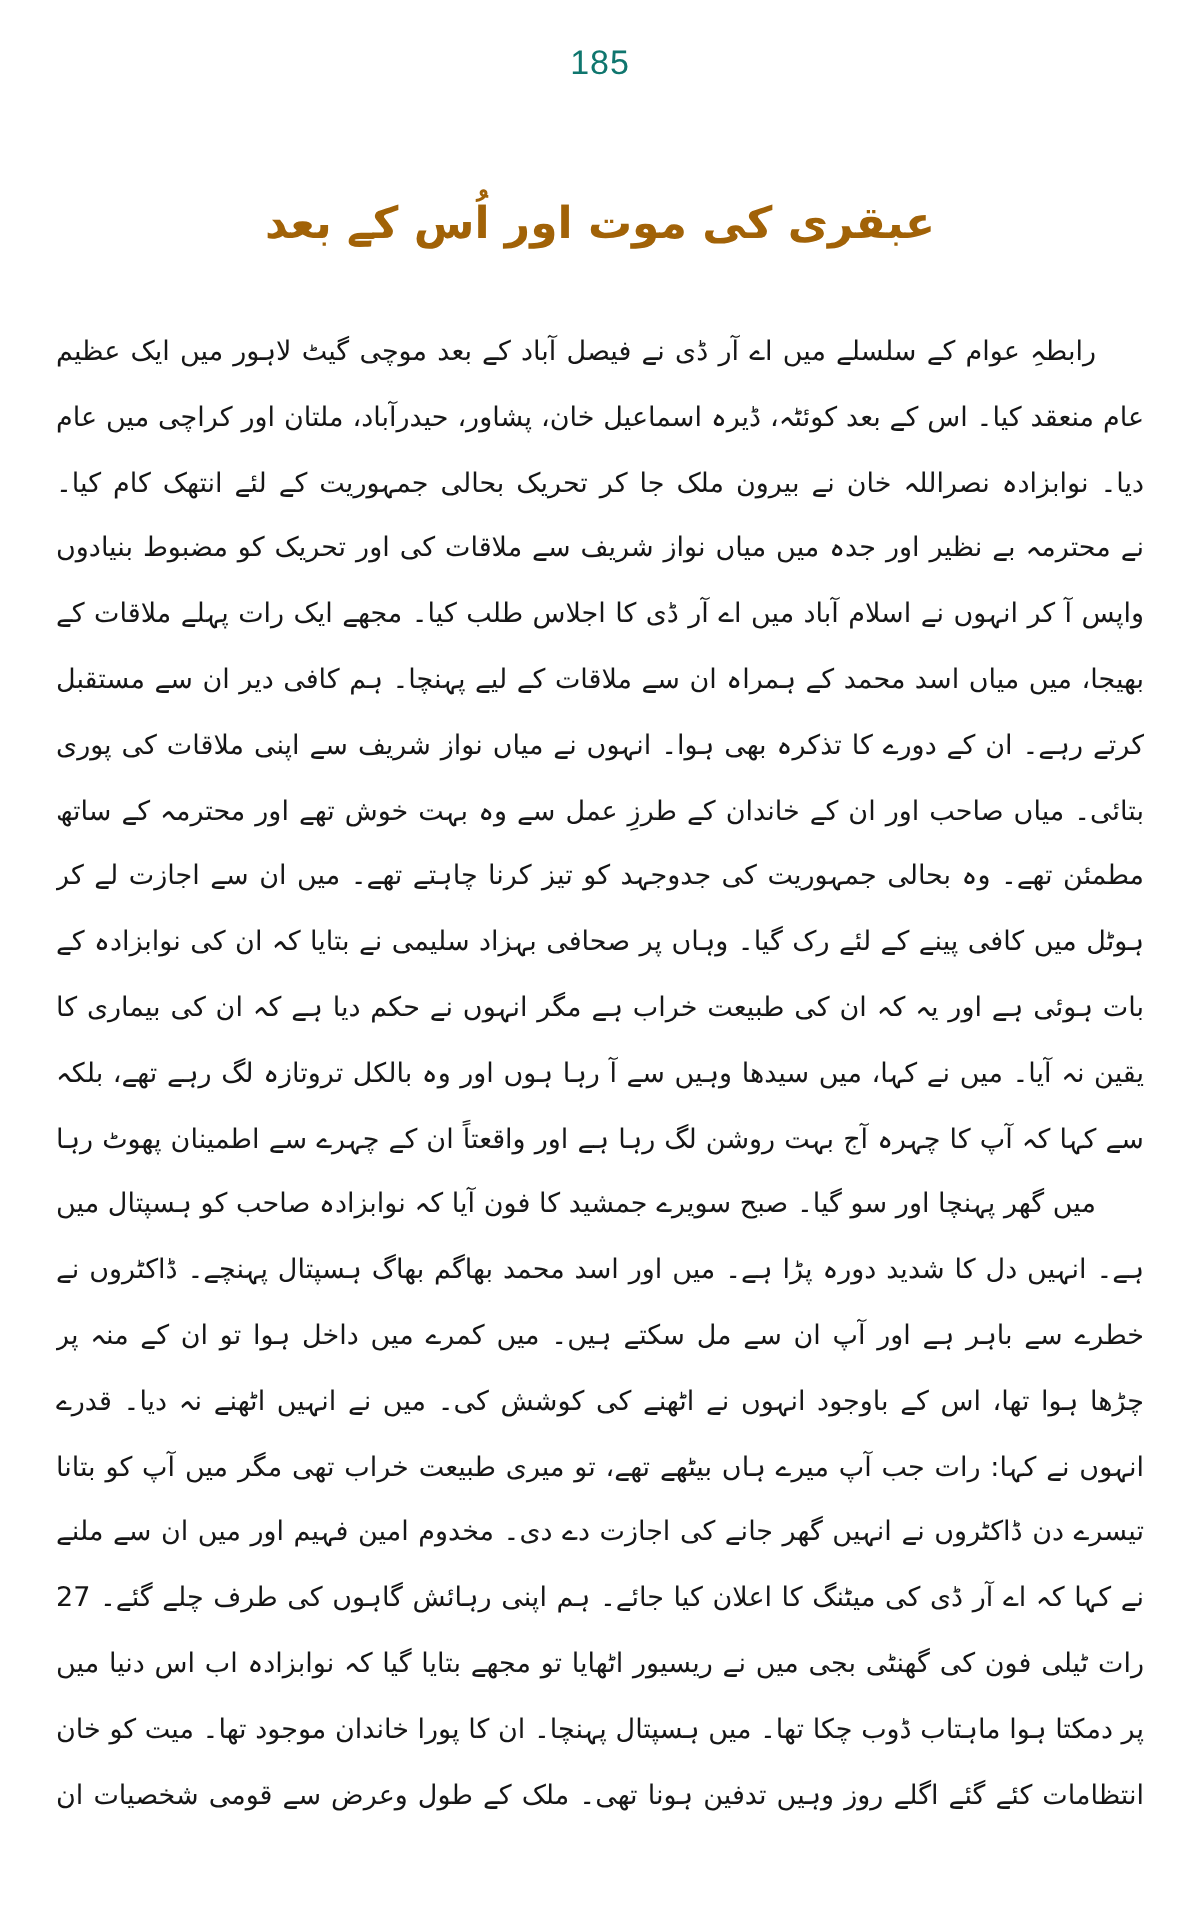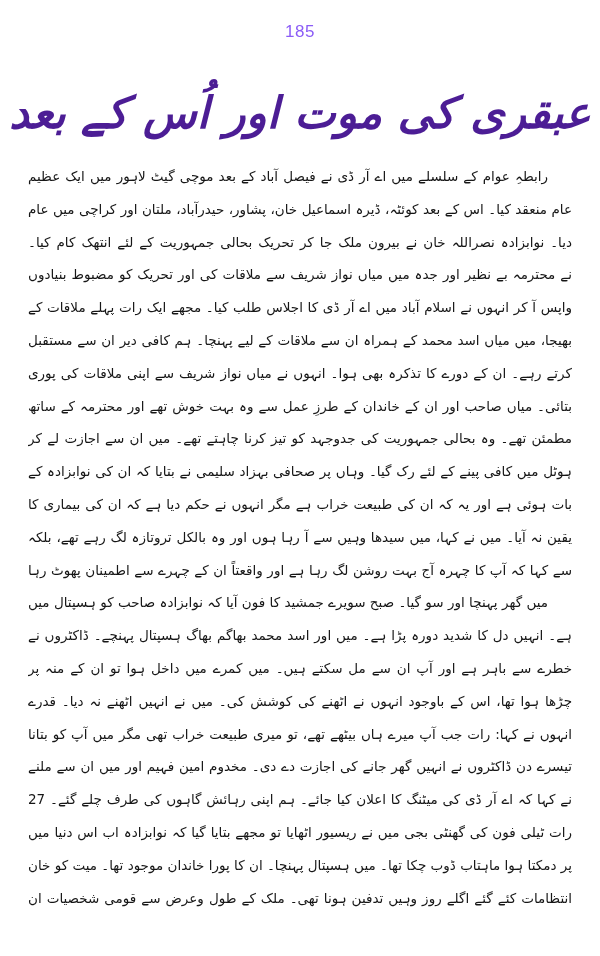--- a/index.html
+++ b/index.html
@@ -14,35 +14,34 @@
     background: #ffffff;
     color: #141414;
     overflow: hidden;
   }
   .page-number {
     position: absolute;
     top: 22px; left: 0; right: 0;
     text-align: center;
     font-size: 17px;
     letter-spacing: 0.5px;
-    color: #8b5cf6;
+    color: #0f766e;
     font-family: "Liberation Sans", sans-serif;
   }
   .chapter-title {
     position: absolute;
     top: 80px; left: 0; right: 0;
     height: 66px;
     text-align: center;
     direction: rtl;
-    font-size: 44px;
+    font-size: 22px;
     font-weight: bold;
     line-height: 66px;
-    color: #4c1d95;
+    color: #a16207;
     white-space: nowrap;
-    font-style: italic;
   }
   .body-text {
     position: absolute;
     top: 160px;
     right: 28px; left: 28px;
     direction: rtl;
     font-size: 13.5px;
     color: #161616;
   }
   .text-line {

